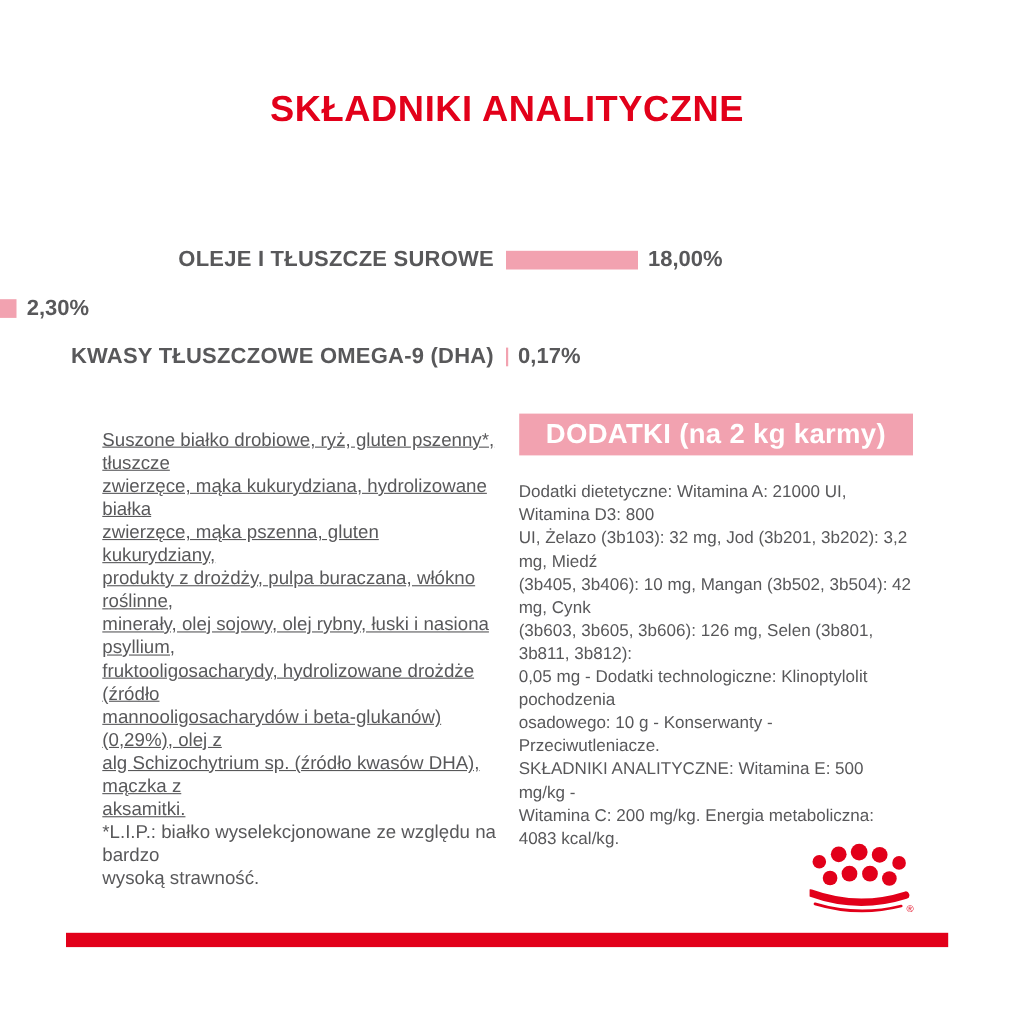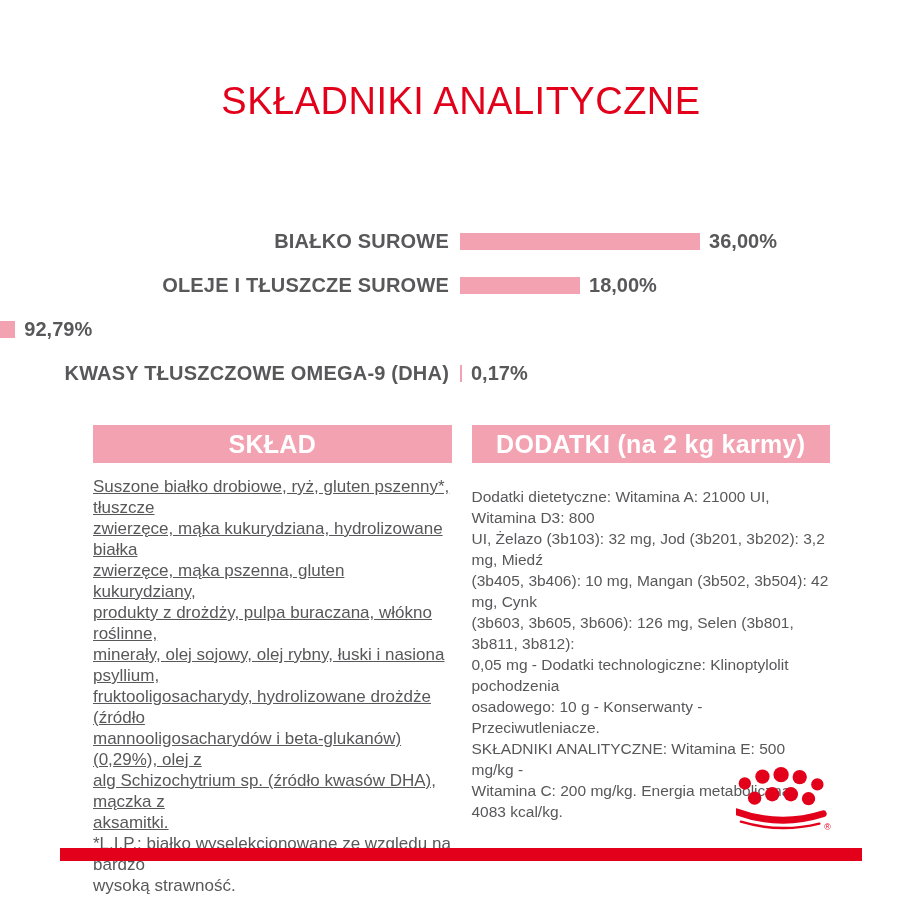--- a/index.html
+++ b/index.html
@@ -13,22 +13,22 @@
   .page{
     position:relative;
     width:922px;height:922px;
     background:#ffffff;
     overflow:hidden;
   }
   .page-title{
     margin-top:80px;
     text-align:center;
     color:var(--red);
-    font-size:38px;
-    font-weight:400;
+    font-size:33px;
+    font-weight:700;
     letter-spacing:0.5px;
   }
   
   .chart{
     margin-top:96px;
   }
   .chart-row{
     display:flex;
     align-items:center;
     height:44px;
@@ -113,43 +113,37 @@
 </style>
 </head>
 <body>
 
 <div class="page">
 
   <div class="page-title">SKŁADNIKI ANALITYCZNE</div>
 
   <div class="chart">
     <div class="chart-row">
-      <span class="chart-label">BIAŁKO SUROWE</span>
-      <span class="chart-bar" style="width: 240.12px; background: rgb(242, 162, 176);"></span>
-      <span class="chart-value">36,00%</span>
-    </div>
-    <div class="chart-row">
       <span class="chart-label">OLEJE I TŁUSZCZE SUROWE</span>
       <span class="chart-bar" style="width: 120.06px; background: rgb(242, 162, 176);"></span>
       <span class="chart-value">18,00%</span>
     </div>
     <div class="chart-row">
       <span class="chart-bar" style="width: 15.341px; background: rgb(242, 162, 176);"></span>
-      <span class="chart-value">92,79%</span>
+      <span class="chart-value">2,30%</span>
     </div>
     <div class="chart-row">
       <span class="chart-label">KWASY TŁUSZCZOWE OMEGA-9 (DHA)</span>
       <span class="chart-bar" style="width: 2px; background: rgb(242, 162, 176);"></span>
       <span class="chart-value">0,17%</span>
     </div>
   </div>
 
   <div class="columns">
     <div class="column">
-      <div class="section-header">SKŁAD</div>
       <div class="body-text composition-text">Suszone białko drobiowe, ryż, gluten pszenny*, tłuszcze
 zwierzęce, mąka kukurydziana, hydrolizowane białka
 zwierzęce, mąka pszenna, gluten kukurydziany,
 produkty z drożdży, pulpa buraczana, włókno roślinne,
 minerały, olej sojowy, olej rybny, łuski i nasiona psyllium,
 fruktooligosacharydy, hydrolizowane drożdże (źródło
 mannooligosacharydów i beta-glukanów) (0,29%), olej z
 alg Schizochytrium sp. (źródło kwasów DHA), mączka z
 aksamitki.</div>
       <div class="composition-footnote">*L.I.P.: białko wyselekcjonowane ze względu na bardzo

